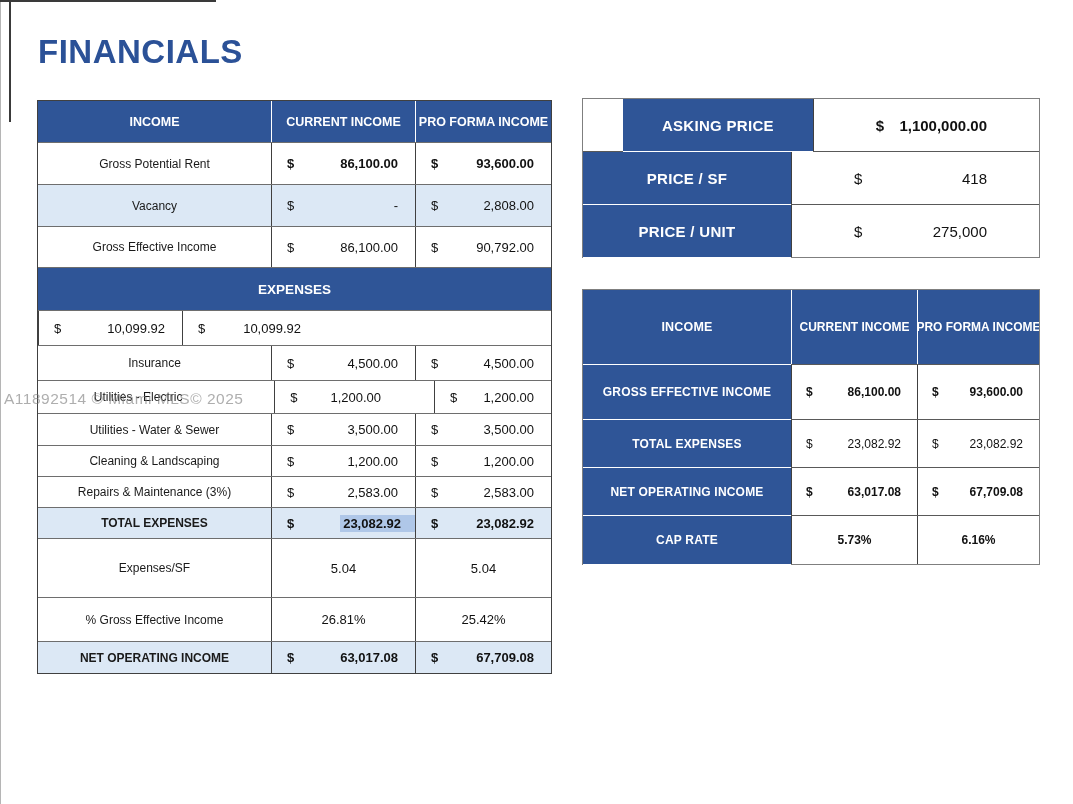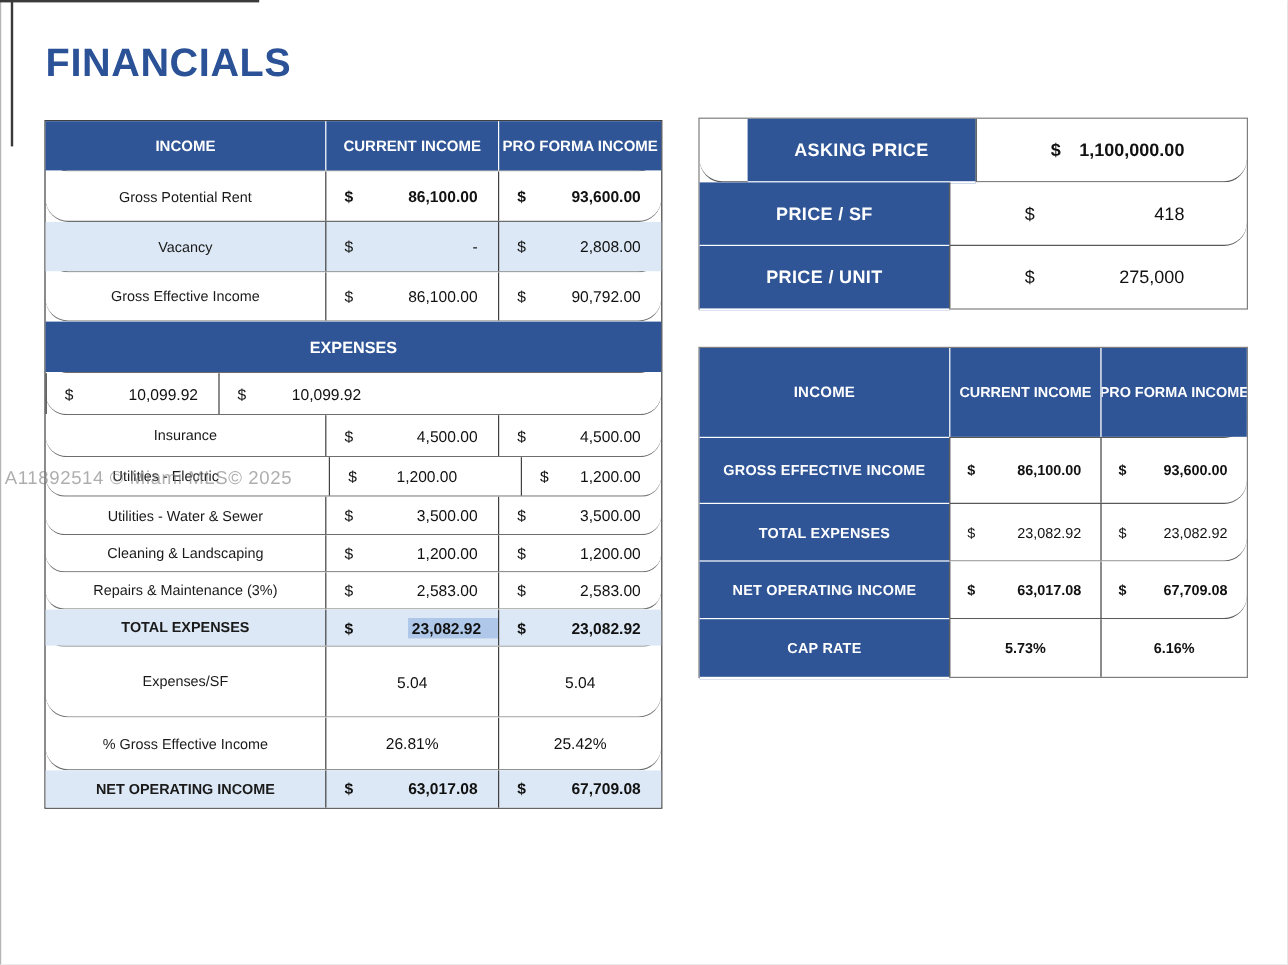--- a/index.html
+++ b/index.html
@@ -18,21 +18,21 @@
     position:absolute;left:38px;top:33px;font-size:33px;font-weight:bold;
     color:#2B5197;letter-spacing:.5px;
   }
   .watermark{
     position:absolute;left:4px;top:390px;font-size:15.5px;color:rgba(125,125,125,.62);
     z-index:6;letter-spacing:.5px;white-space:nowrap;
   }
 
   
   .tbl{position:absolute;background:#fff;z-index:2;}
-  .row{display:flex;box-sizing:border-box;border-radius:19px;}
+  .row{display:flex;box-sizing:border-box;}
   .cell{box-sizing:border-box;display:flex;align-items:center;overflow:hidden;}
   .blue{background:#2F5597;color:#ffffff;font-weight:bold;}
   .lightblue{background:#DCE8F5;}
   .lbl{justify-content:center;text-align:center;font-size:12px;color:#1a1a1a;}
   .lbl.b{font-weight:bold;}
   .money{justify-content:space-between;font-size:13px;color:#111;}
   .money .dollar{padding-left:15px;}
   .money .amt{padding-right:17px;}
   .money.b{font-weight:bold;}
   .centerval{justify-content:center;font-size:13px;color:#111;}

